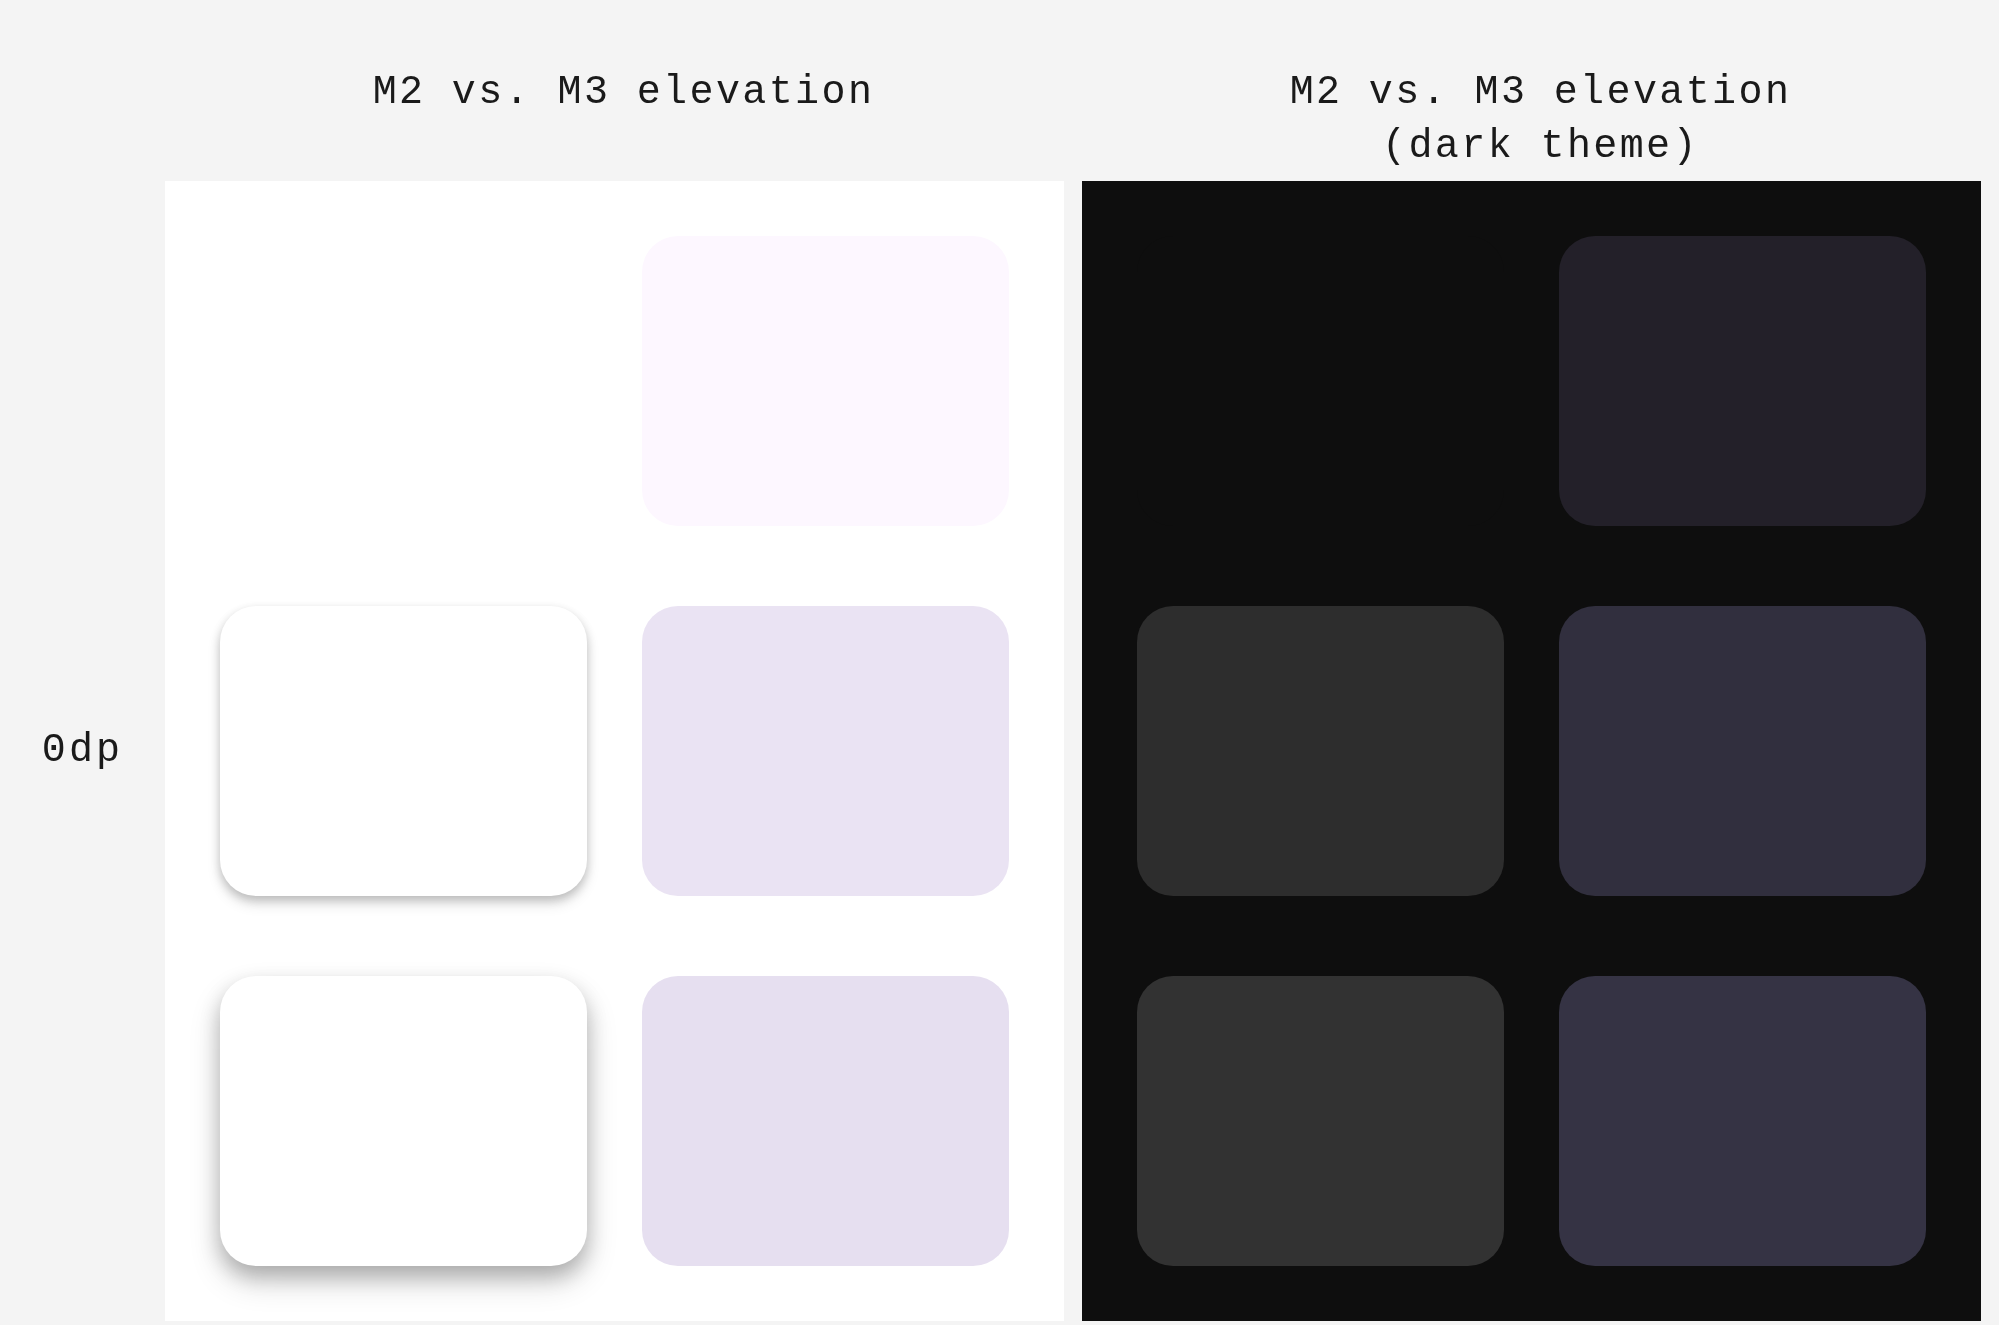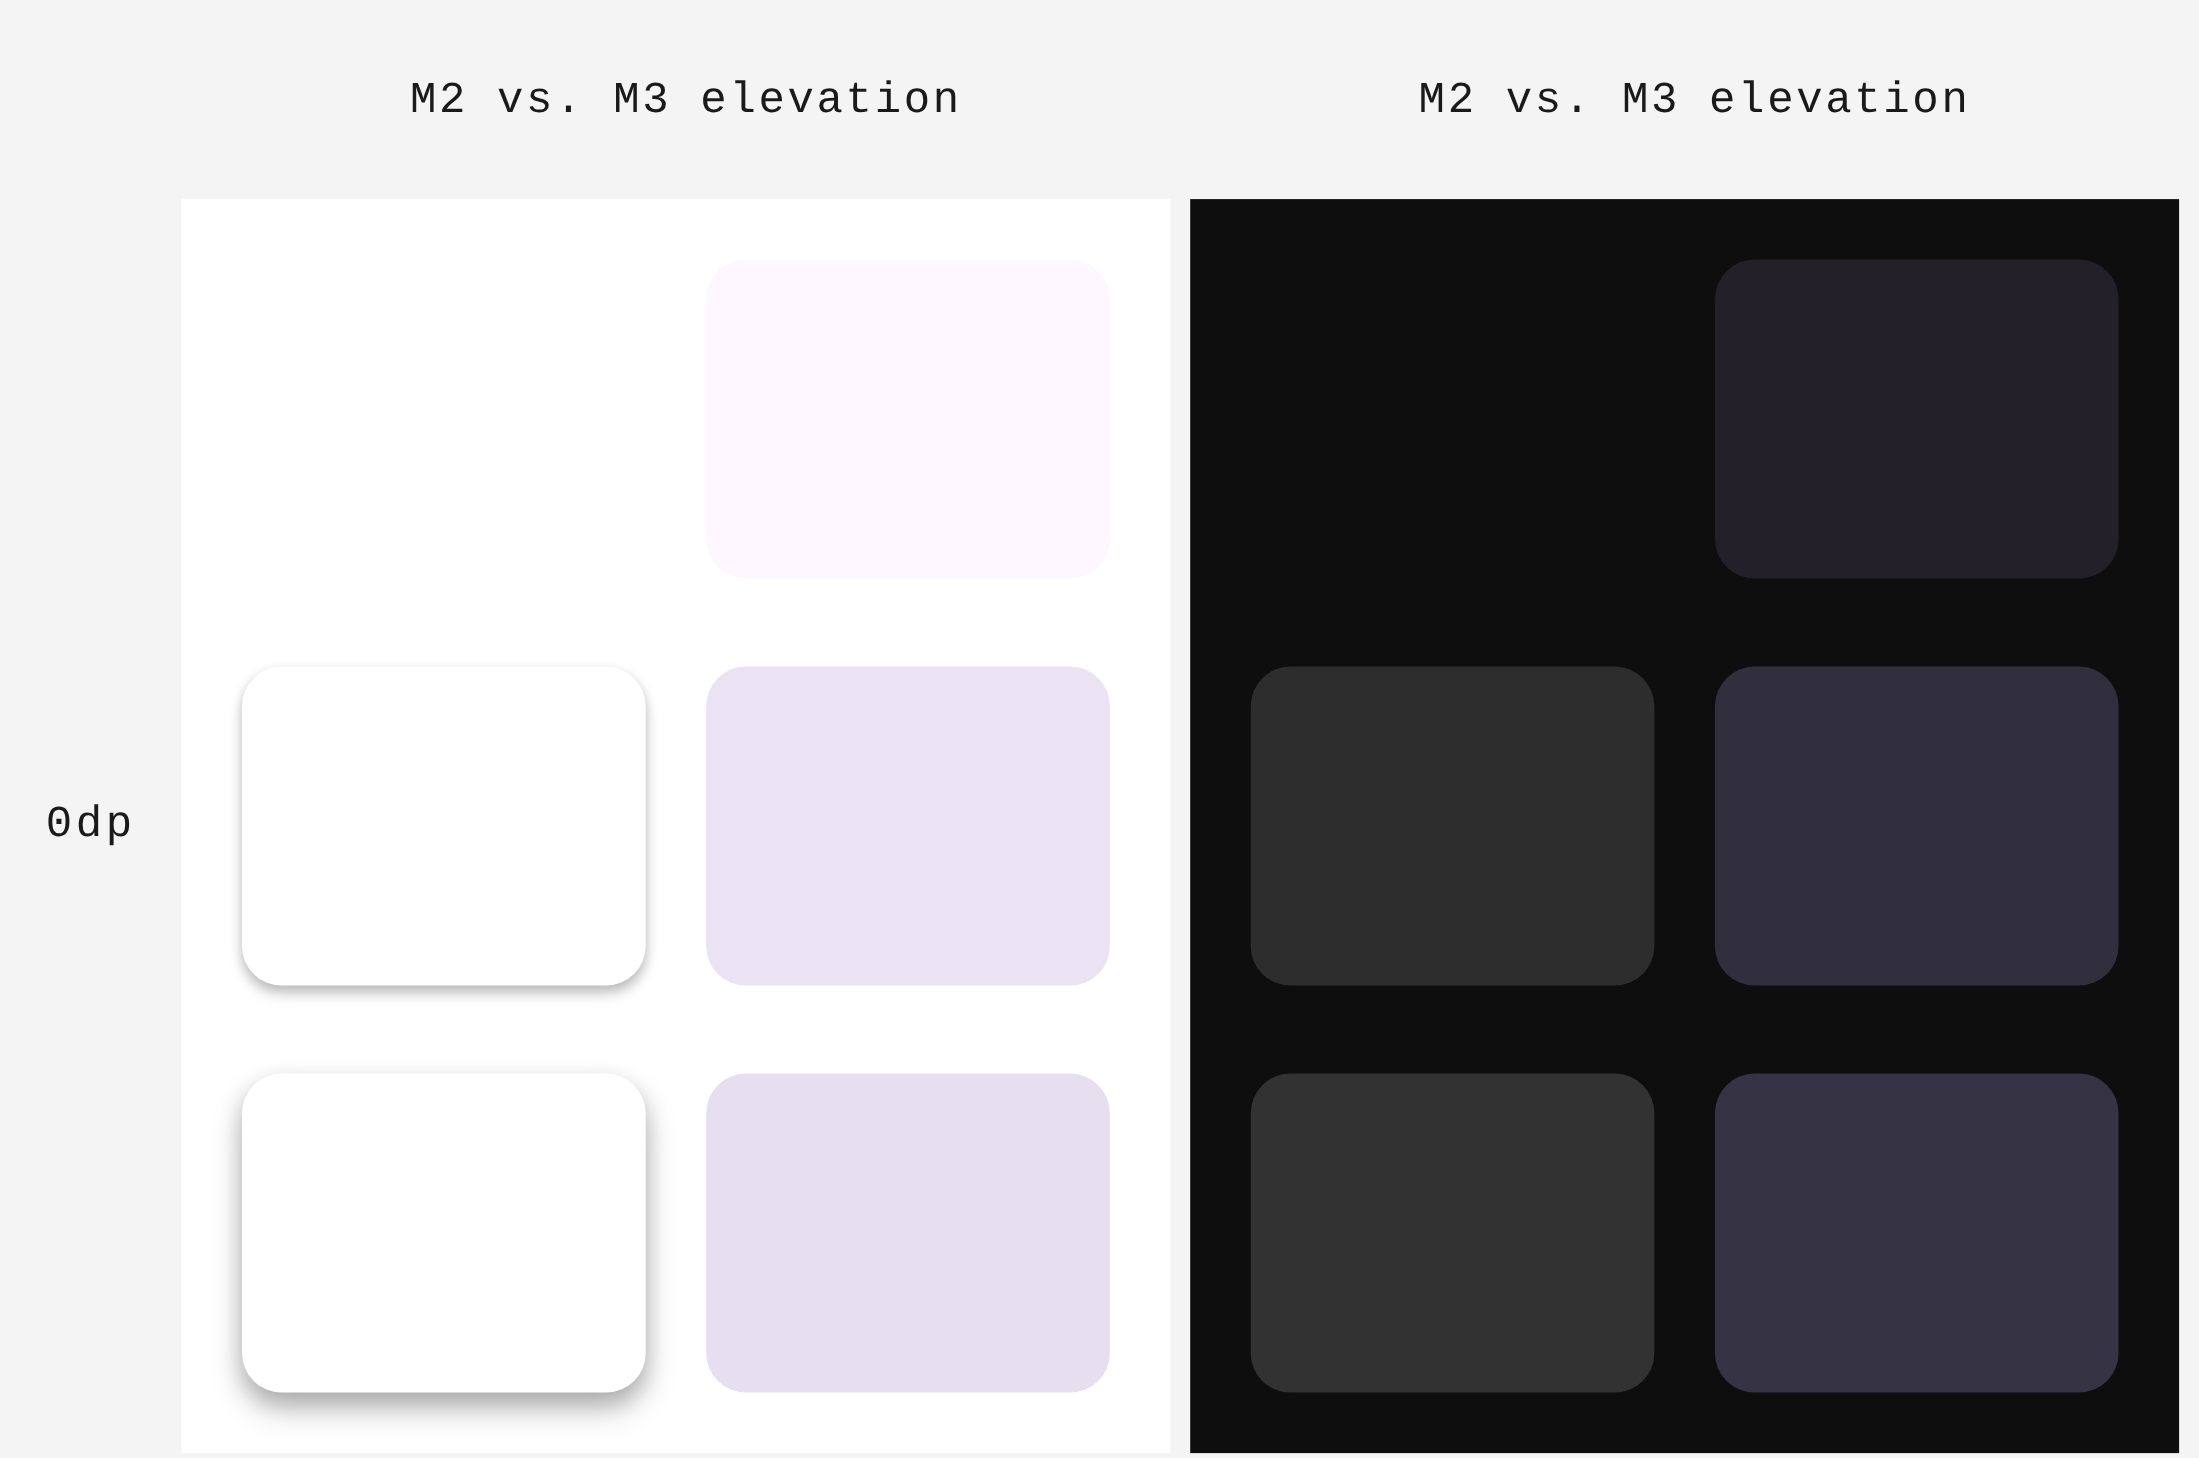--- a/index.html
+++ b/index.html
@@ -112,20 +112,21 @@
 
 <div class="page">
 
   <div class="header-row">
     <div class="header-spacer"></div>
     <div class="header-cell">
       <span>M2 vs. M3 elevation</span><br>
     </div>
     <div class="header-cell">
       <span>M2 vs. M3 elevation</span><br>
+      <span>(dark theme)</span>
     </div>
   </div>
 
   <div class="body-row">
 
     <div class="labels-col">
       <div class="row-label">0dp</div>
     </div>
 
     <div class="panel light">

